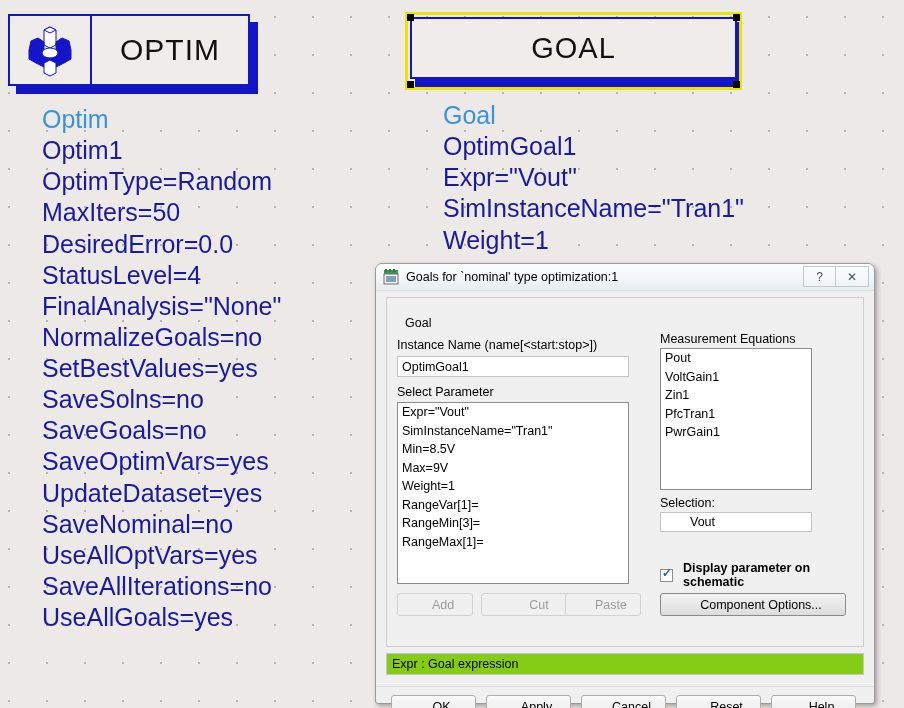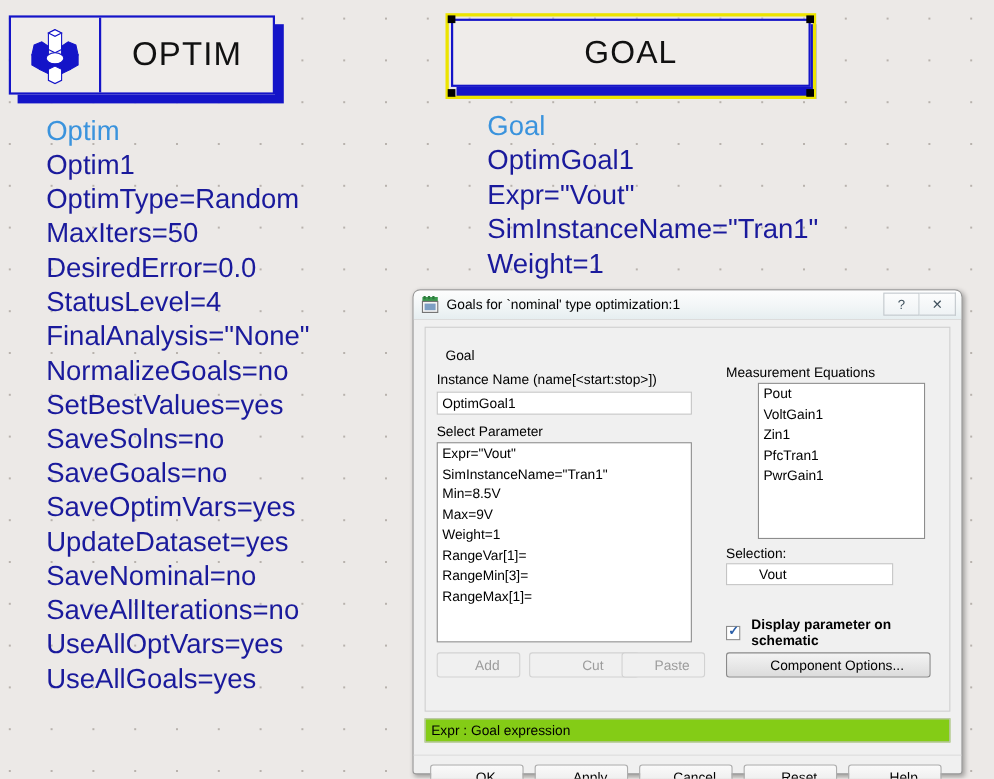--- a/index.html
+++ b/index.html
@@ -188,22 +188,22 @@
   <div>DesiredError=0.0</div>
   <div>StatusLevel=4</div>
   <div>FinalAnalysis="None"</div>
   <div>NormalizeGoals=no</div>
   <div>SetBestValues=yes</div>
   <div>SaveSolns=no</div>
   <div>SaveGoals=no</div>
   <div>SaveOptimVars=yes</div>
   <div>UpdateDataset=yes</div>
   <div>SaveNominal=no</div>
+  <div>UseAllOptVars=yes</div>
   <div>SaveAllIterations=no</div>
-  <div>UseAllOptVars=yes</div>
   <div>UseAllGoals=yes</div>
 </div>
 
 <div class="param-block" id="goal-params">
   <div class="first">Goal</div>
   <div>OptimGoal1</div>
   <div>Expr="Vout"</div>
   <div>SimInstanceName="Tran1"</div>
   <div>Weight=1</div>
 </div>
@@ -250,21 +250,21 @@
         <div class="li">RangeMin[3]=</div>
         <div class="li">RangeMax[1]=</div>
       </div>
 
       <div class="btn disabled" style="left:10px; top:295px; width:76px; height:23px;">Add</div>
       <div class="btn disabled" style="left:94px; top:295px; width:100px; height:23px;">Cut</div>
       <div class="btn disabled" style="left:178px; top:295px; width:76px; height:23px;">Paste</div>
 
       <div class="grp-label" style="left:273px; top:34px;">Measurement Equations</div>
 
-      <div class="listbox" style="left:273px; top:50px; width:152px; height:142px;margin-left:29px;">
+      <div class="listbox" style="left:273px; top:50px; width:152px; height:142px;">
         <div class="li">Pout</div>
         <div class="li">VoltGain1</div>
         <div class="li">Zin1</div>
         <div class="li">PfcTran1</div>
         <div class="li">PwrGain1</div>
       </div>
 
       <div class="grp-label" style="left:273px; top:198px;">Selection:</div>
 
       <input class="txt" style="left: 273px; top: 214px; width: 152px; height: 20px; padding-left: 29px;" value="Vout">

